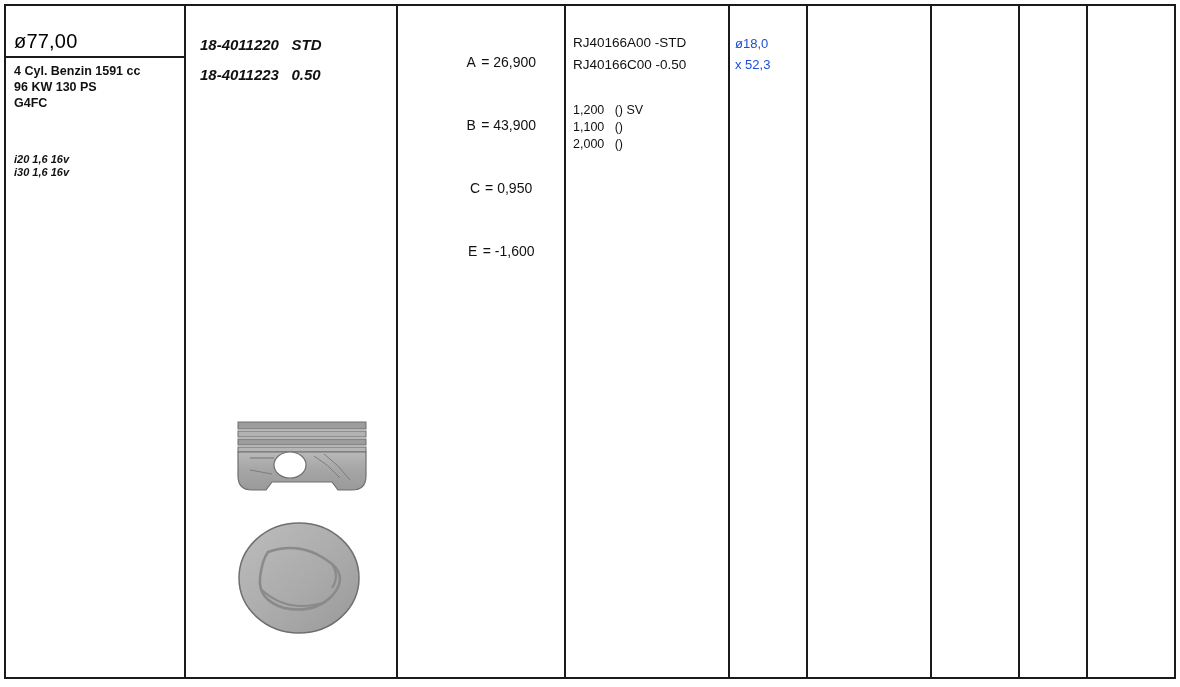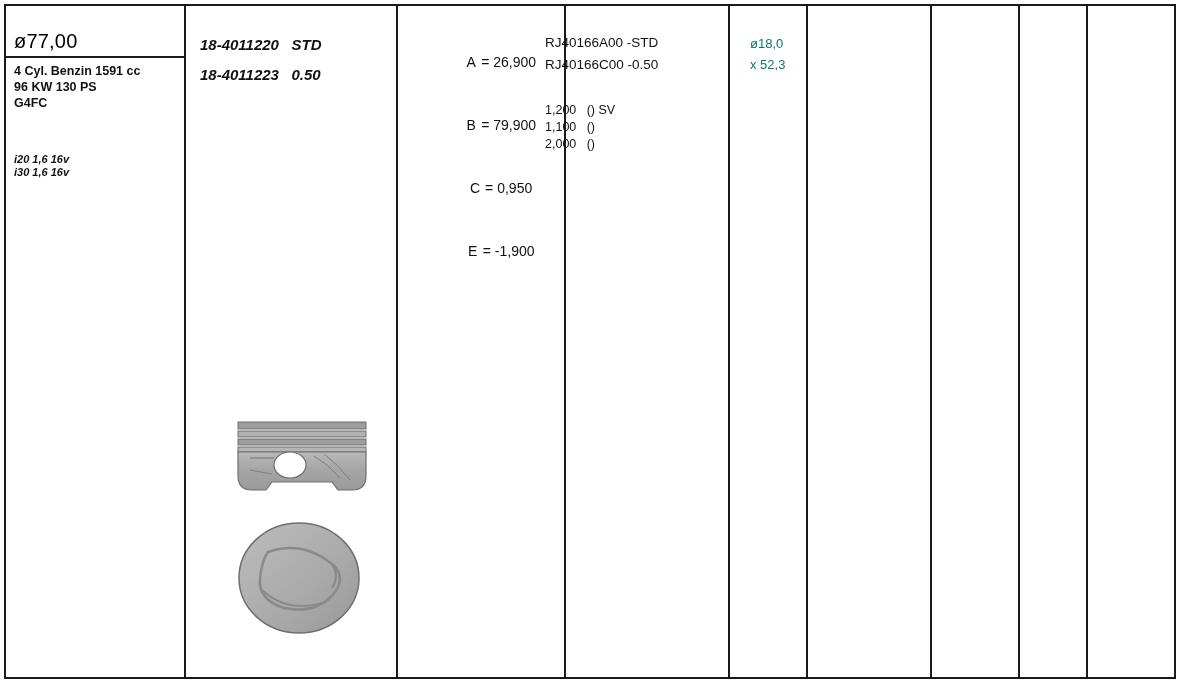--- a/index.html
+++ b/index.html
@@ -93,44 +93,44 @@
     font-size: 14px;
     line-height: 21px;
     color: #111;
     white-space: pre;
     text-align: center;
   }
   .dimrow.first { margin-top: 23px; }
   .dimkey { display: inline-block; width: 20px; }
 
   
-  .c4 { left: 540px; top: 8px; width: 158px; height: 667px; }
+  .c4 { left: 568px; top: 8px; width: 158px; height: 667px; }
   .oerow {
     margin-left: 5px;
     font-size: 13.5px;
     line-height: 22px;
     color: #111;
   }
   .oerow.first { margin-top: 24px; }
   .notes { margin-top: 26px; }
   .noterow {
     margin-left: 5px;
     font-size: 12.5px;
     line-height: 17px;
     color: #111;
     white-space: pre;
   }
 
   
   .c5 { left: 734px; top: 8px; width: 72px; height: 667px; }
   .pinrow {
-    margin-left: 16px;
+    margin-left: 1px;
     font-size: 13px;
     line-height: 21px;
-    color: #0f766e;
+    color: #1d4ed8;
   }
   .pinrow.first { margin-top: 25px; }
 
   
   .cempty { top: 8px; height: 667px; }
 
   
   .drawing {
     position: absolute;
     left: 228px;
@@ -220,27 +220,27 @@
         <path d="M104 146 Q112 158 104 170" fill="none" stroke="#8a8a8a" stroke-width="2"></path>
       </g>
     </svg>
   </div>
 
   <div class="cell c3">
     <div class="dimrow first">
       <span class="dimkey">A</span><span>=</span>&nbsp;<span>26,900</span>
     </div>
     <div class="dimrow">
-      <span class="dimkey">B</span><span>=</span>&nbsp;<span>79,900</span>
+      <span class="dimkey">B</span><span>=</span>&nbsp;<span>43,900</span>
     </div>
     <div class="dimrow">
       <span class="dimkey">C</span><span>=</span>&nbsp;<span>0,950</span>
     </div>
     <div class="dimrow">
-      <span class="dimkey">E</span><span>=</span>&nbsp;<span>-1,900</span>
+      <span class="dimkey">E</span><span>=</span>&nbsp;<span>-1,600</span>
     </div>
   </div>
 
   <div class="cell c4">
     <div class="oerow first">RJ40166A00 -STD</div>
     <div class="oerow">RJ40166C00 -0.50</div>
     <div class="notes">
       <div class="noterow">1,200   () SV</div>
       <div class="noterow">1,100   ()</div>
       <div class="noterow">2,000   ()</div>

